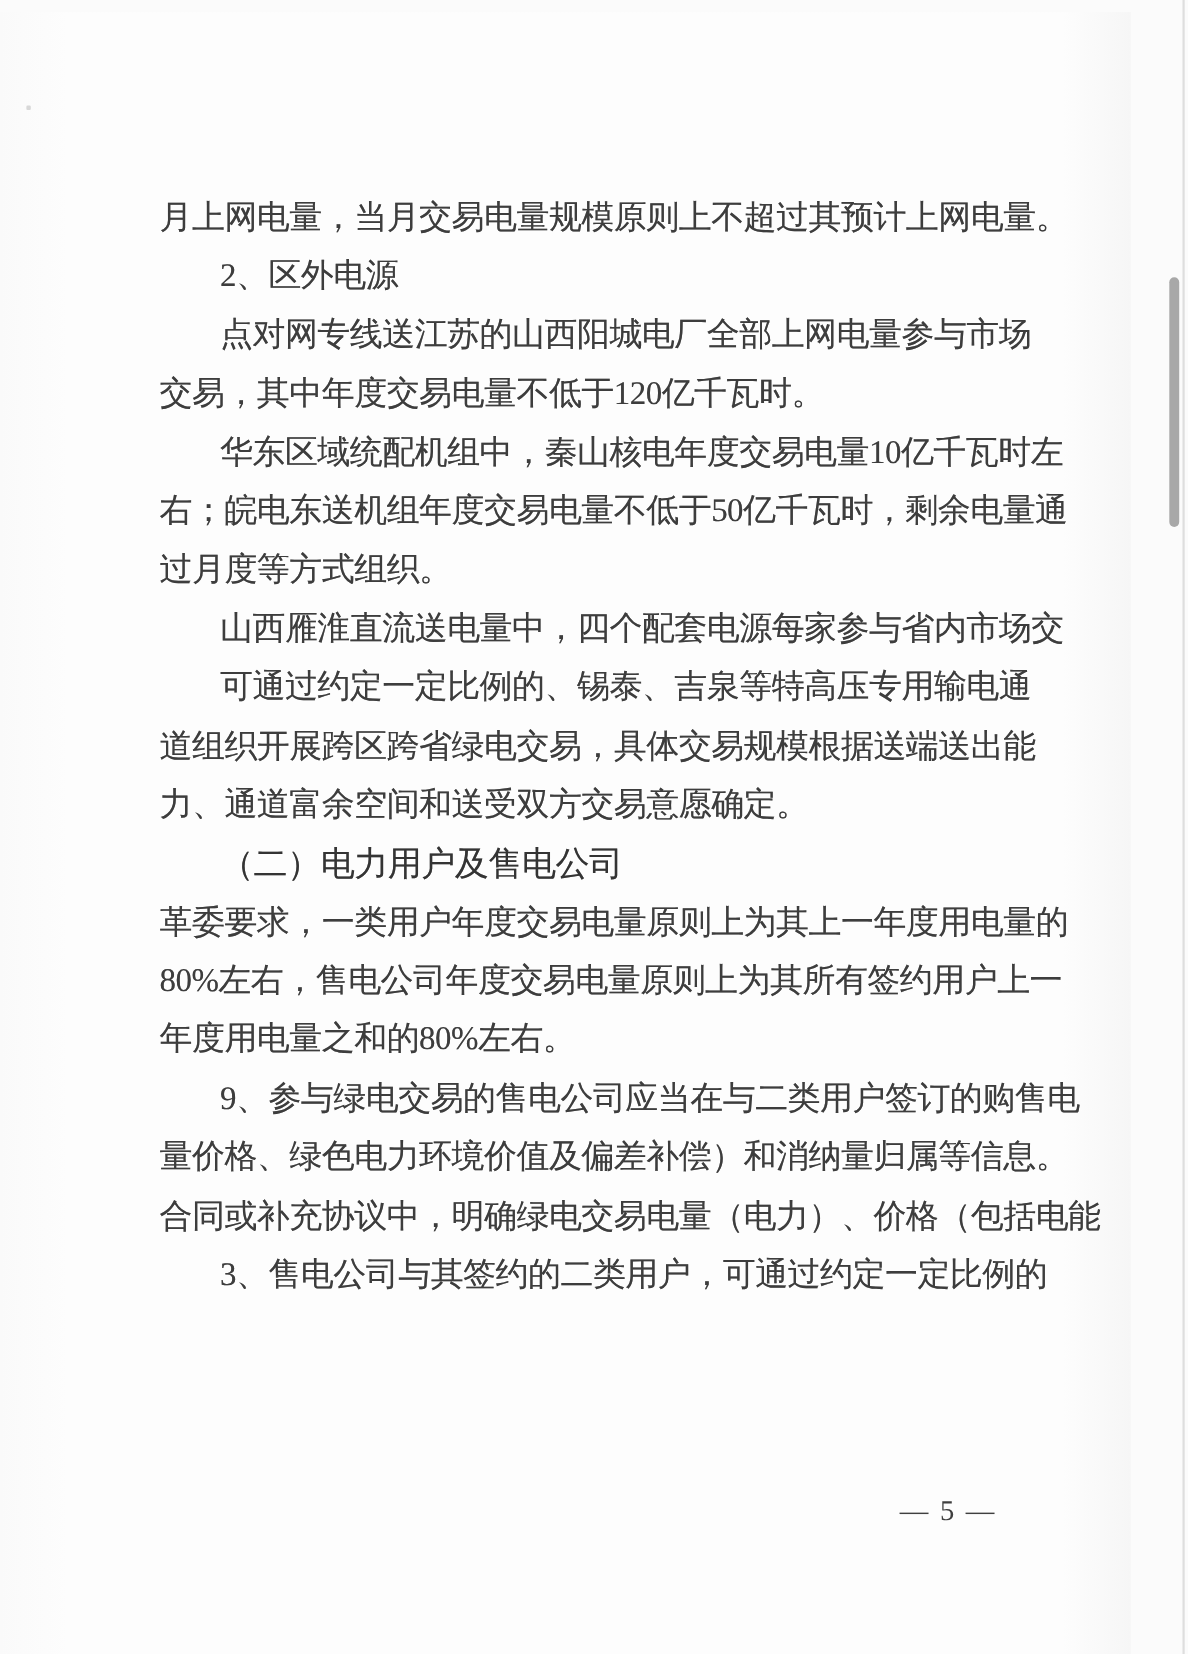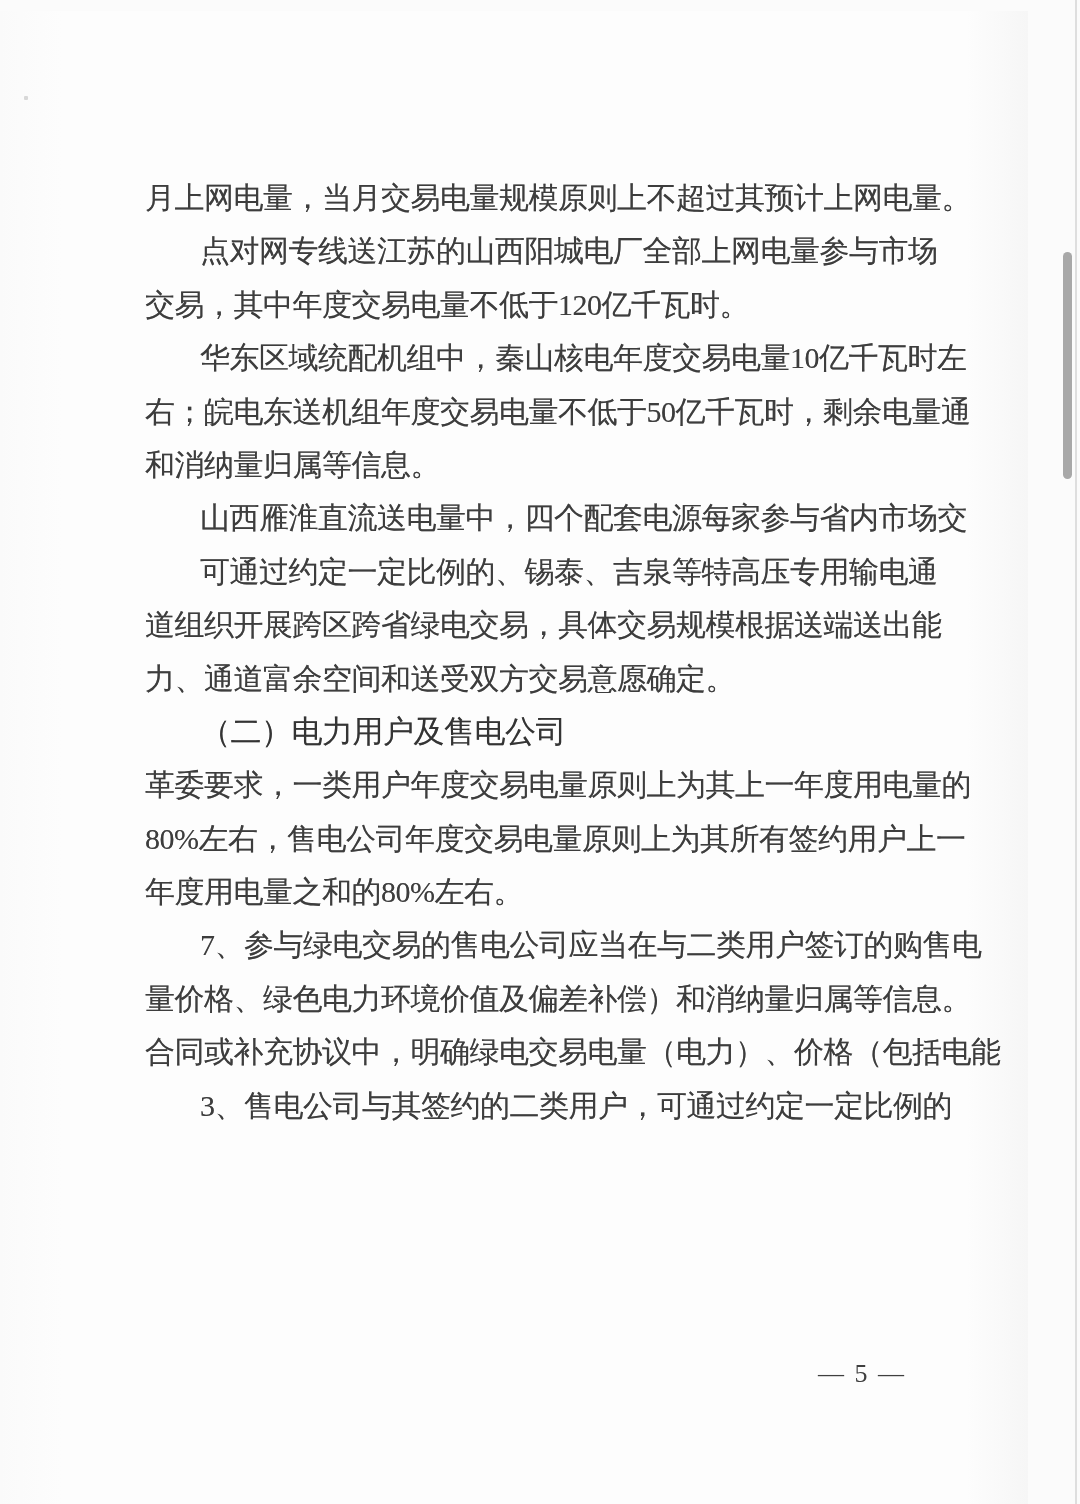--- a/index.html
+++ b/index.html
@@ -89,34 +89,35 @@
 </style>
 </head>
 <body>
 
 <div class="paper">
 
   <div class="scan-speck"></div>
 
   <div class="text-block">
     <div class="line">月上网电量，当月交易电量规模原则上不超过其预计上网电量。</div>
+    <div class="line indent">2、区外电源</div>
     <div class="line indent">点对网专线送江苏的山西阳城电厂全部上网电量参与市场</div>
     <div class="line">交易，其中年度交易电量不低于120亿千瓦时。</div>
     <div class="line indent">华东区域统配机组中，秦山核电年度交易电量10亿千瓦时左</div>
     <div class="line">右；皖电东送机组年度交易电量不低于50亿千瓦时，剩余电量通</div>
-    <div class="line">和消纳量归属等信息。</div>
+    <div class="line">过月度等方式组织。</div>
     <div class="line indent">山西雁淮直流送电量中，四个配套电源每家参与省内市场交</div>
     <div class="line indent">可通过约定一定比例的、锡泰、吉泉等特高压专用输电通</div>
     <div class="line">道组织开展跨区跨省绿电交易，具体交易规模根据送端送出能</div>
     <div class="line">力、通道富余空间和送受双方交易意愿确定。</div>
     <div class="line indent bold">（二）电力用户及售电公司</div>
     <div class="line">革委要求，一类用户年度交易电量原则上为其上一年度用电量的</div>
     <div class="line">80%左右，售电公司年度交易电量原则上为其所有签约用户上一</div>
     <div class="line">年度用电量之和的80%左右。</div>
-    <div class="line indent">7、参与绿电交易的售电公司应当在与二类用户签订的购售电</div>
+    <div class="line indent">9、参与绿电交易的售电公司应当在与二类用户签订的购售电</div>
     <div class="line">量价格、绿色电力环境价值及偏差补偿）和消纳量归属等信息。</div>
     <div class="line">合同或补充协议中，明确绿电交易电量（电力）、价格（包括电能</div>
     <div class="line indent">3、售电公司与其签约的二类用户，可通过约定一定比例的</div>
   </div>
 
   <div class="page-number">— 5 —</div>
 </div>
 
 <div class="page-edge-line"></div>
 

